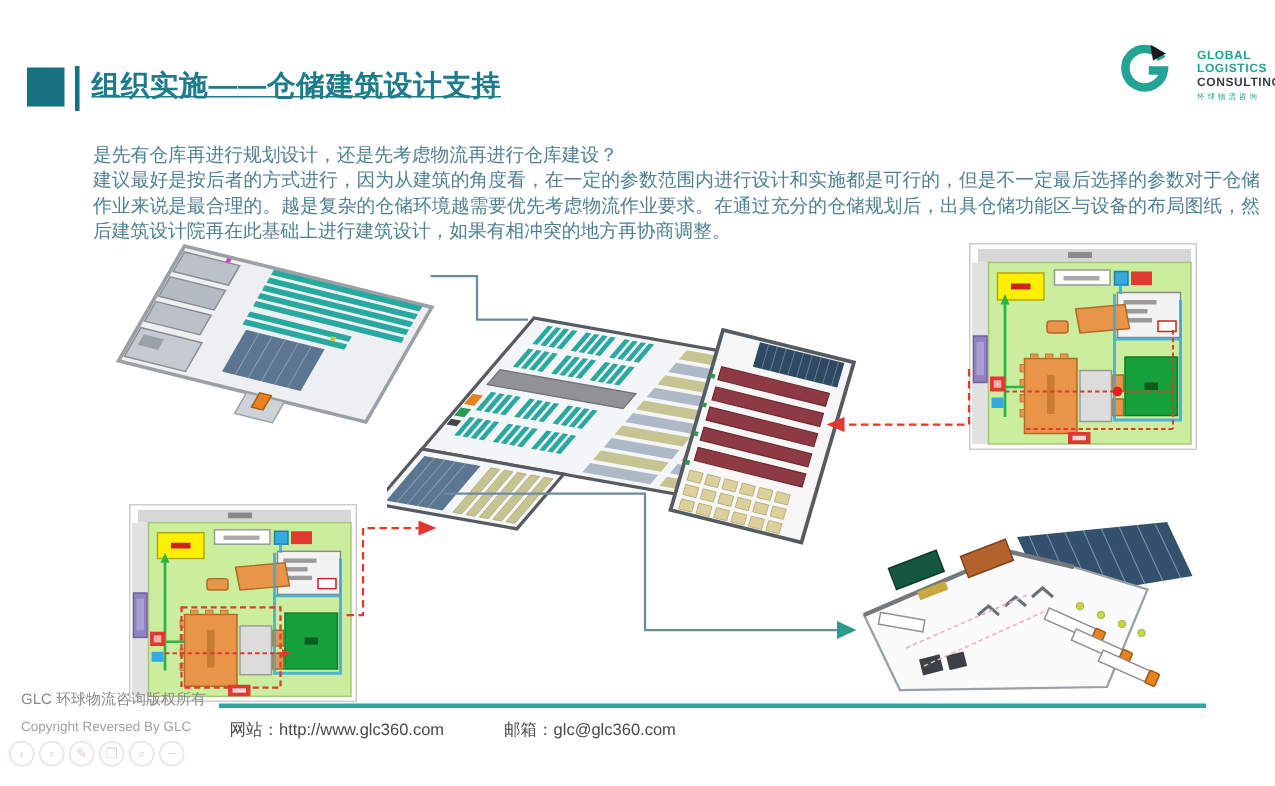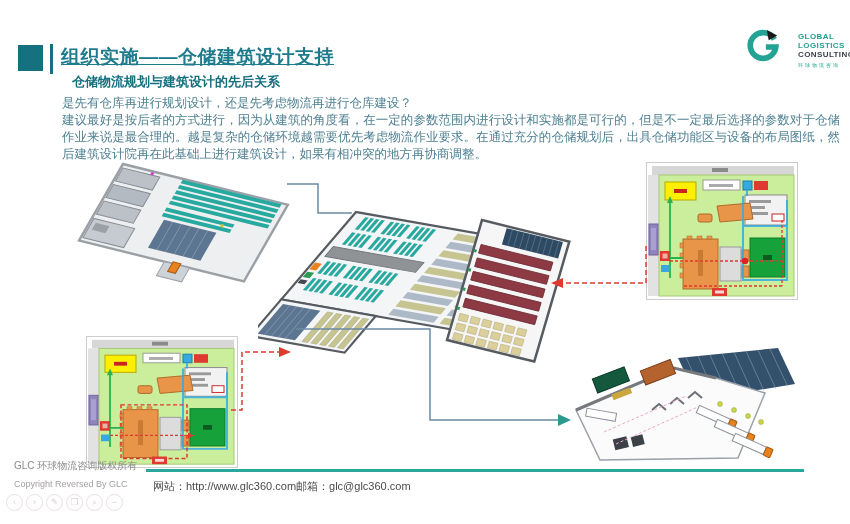--- a/index.html
+++ b/index.html
@@ -31,35 +31,34 @@
   .p1{left:646px;top:162px;}
   .p2{left:86px;top:336px;}
   .connectors{left:0;top:0;pointer-events:none;}
 
   
   .copyright{left:14px;top:459px;width:146px;}
   .copyright-cn{font-size:10px;color:#8a8a8a;}
   .copyright-en{font-size:9px;color:#a5a0a0;margin-top:6px;}
   .footer-line{left:146px;top:469px;width:658px;height:3px;background:#2aa79b;}
   .footer-contact{left:153px;top:479px;font-size:11px;color:#4a4a4a;white-space:nowrap;}
-  .footer-contact .email-group{}
+  .footer-contact .email-group{margin-left:40px;}
   .nav-icons{left:6px;top:494px;display:flex;gap:3px;}
   .nav-icon{width:15px;height:15px;border:1.4px solid #eadfdf;border-radius:50%;
             color:#ddd0d0;font-size:9px;line-height:15px;text-align:center;cursor:pointer;
             user-select:none;background:#fff;}
 </style>
 </head>
 <body>
 
 <div class="slide">
 
   <div class="abs accent-square"></div>
   <div class="abs accent-bar"></div>
   <h1 class="abs title">组织实施——仓储建筑设计支持</h1>
-  <h2 class="abs subtitle">仓储物流规划与建筑设计的先后关系</h2>
 
   <div class="abs logo">
     <svg width="38" height="38" viewBox="0 0 40 40">
       <path d="M32,12 A13.5,13.5 0 1 0 33.5,20 H23" fill="none" stroke="#23a393" stroke-width="6"></path>
       <polygon points="24,2 35,8 26,13" fill="#1a1a1a"></polygon>
     </svg>
     <div class="logo-text">
       <span class="logo-line">GLOBAL</span>
       <span class="logo-line">LOGISTICS</span>
       <span class="logo-line dark">CONSULTING</span>

